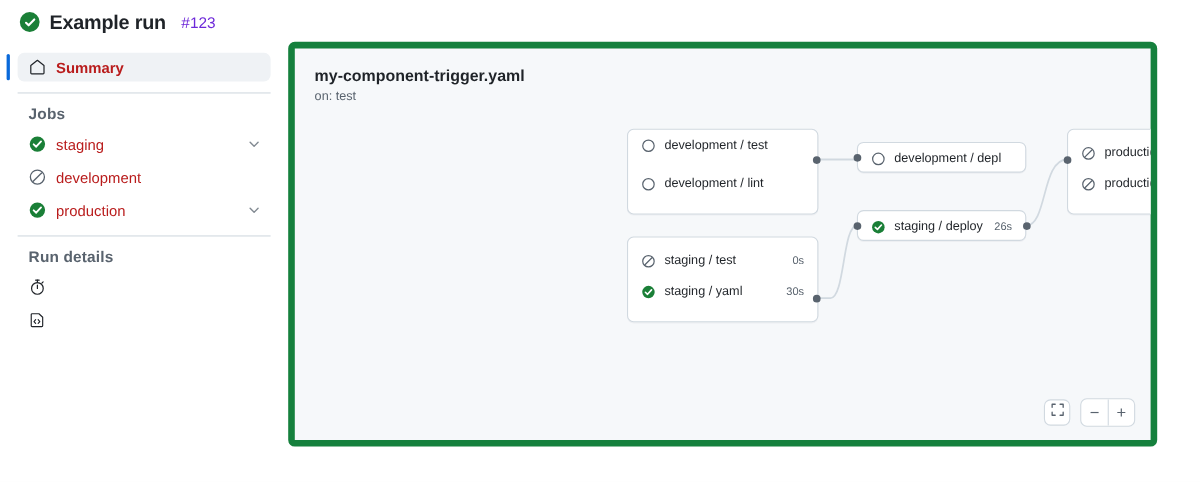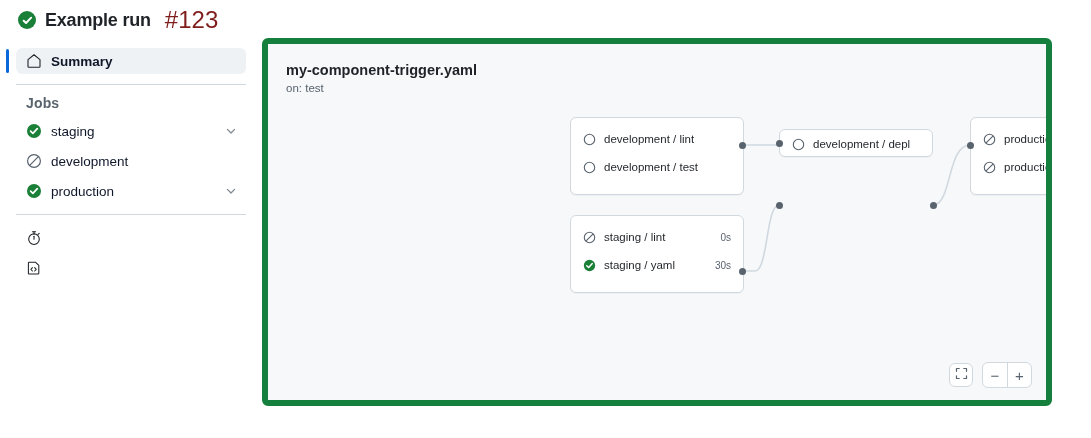--- a/index.html
+++ b/index.html
@@ -15,31 +15,31 @@
     display:flex;align-items:center;gap:9px;
     padding:6px 12px 0 18px;height:34px;box-sizing:border-box;
   }
   .status-dot{
     width:18px;height:18px;border-radius:50%;
     background:#1a7f37;display:inline-flex;align-items:center;
     justify-content:center;flex:0 0 auto;
   }
   .status-dot svg{display:block;}
   #run-title{font-size:18px;font-weight:700;letter-spacing:-.2px;}
-  #run-number{font-size:24px;font-weight:400;color:#7f1d1d;margin-left:5px;}
+  #run-number{font-size:14px;font-weight:400;color:#6d28d9;margin-left:5px;}
 
   
   #body-wrap{display:flex;align-items:flex-start;}
   #sidebar{
     width:262px;flex:0 0 262px;padding:14px 16px 0 16px;box-sizing:border-box;
   }
   .side-item{
     position:relative;display:flex;align-items:center;gap:9px;
     height:26px;padding:0 8px 0 10px;border-radius:6px;
-    font-size:13.5px;color:#0f172a;cursor:pointer;margin-bottom:4px;
+    font-size:13.5px;color:#b91c1c;cursor:pointer;margin-bottom:4px;
   }
   .side-item.selected{background:#eff2f5;font-weight:700;}
   .side-item.selected::before{
     content:"";position:absolute;left:-10px;top:1px;
     width:3px;height:24px;border-radius:3px;background:#0969da;
   }
   .side-item .ico{width:16px;height:16px;flex:0 0 16px;display:block;}
   .side-item .lbl{flex:1 1 auto;white-space:nowrap;overflow:hidden;}
   .side-item .chev{width:14px;height:14px;flex:0 0 14px;opacity:.75;}
   .side-sep{height:1px;background:#d1d9e0;margin:10px 0 10px 0;}
@@ -156,20 +156,21 @@
       <span class="lbl">production</span>
       <span class="chev">
         <svg width="14" height="14" viewBox="0 0 14 14" aria-hidden="true">
           <path d="M3.4 5.4 L7 9 L10.6 5.4" fill="none" stroke="#59636e" stroke-width="1.3" stroke-linecap="round" stroke-linejoin="round"></path>
         </svg>
       </span>
     </div>
 
     <div class="side-sep"></div>
 
+    <div class="side-head">Run details</div>
 
     <div class="side-item">
       <span class="ico">
         <svg width="16" height="16" viewBox="0 0 16 16" aria-hidden="true">
           <circle cx="8" cy="9.2" r="5.3" fill="none" stroke="#1f2328" stroke-width="1.1"></circle>
           <path d="M8 9.2 V6.2" stroke="#1f2328" stroke-width="1.1" stroke-linecap="round"></path>
           <path d="M6.4 1.7 H9.6" stroke="#1f2328" stroke-width="1.1" stroke-linecap="round"></path>
           <path d="M8 1.7 V3.9" stroke="#1f2328" stroke-width="1.1" stroke-linecap="round"></path>
           <path d="M12.1 4.4 L13.2 3.3" stroke="#1f2328" stroke-width="1.1" stroke-linecap="round"></path>
         </svg>
@@ -201,54 +202,66 @@
 
           <path d="M476 227 H487 C500 227 498 161 511 161"></path>
 
           <path d="M665 161 C684 161 679 101 702 101"></path>
 
           <path d="M874 101 H910"></path>
         </g>
       </svg>
 
       <div class="node" style="left:302px;top:73px;width:174px;height:78px;">
+        <div class="job-row">
+          <span class="jico">
+            <svg width="13" height="13" viewBox="0 0 14 14" aria-hidden="true">
+              <circle cx="7" cy="7" r="5.6" fill="#ffffff" stroke="#59636e" stroke-width="1.2"></circle>
+            </svg>
+          </span>
+          <span class="jname">development / test</span>
+          <span class="jdur"></span>
+        </div>
         <div class="job-row" style="margin-top:7px;">
           <span class="jico">
             <svg width="13" height="13" viewBox="0 0 14 14" aria-hidden="true">
               <circle cx="7" cy="7" r="5.6" fill="#ffffff" stroke="#59636e" stroke-width="1.2"></circle>
             </svg>
           </span>
           <span class="jname">development / lint</span>
           <span class="jdur"></span>
         </div>
-        <div class="job-row">
-          <span class="jico">
-            <svg width="13" height="13" viewBox="0 0 14 14" aria-hidden="true">
-              <circle cx="7" cy="7" r="5.6" fill="#ffffff" stroke="#59636e" stroke-width="1.2"></circle>
-            </svg>
-          </span>
-          <span class="jname">development / test</span>
-          <span class="jdur"></span>
-        </div>
       </div>
       <div class="port" style="left:470.5px;top:97.5px;"></div>
 
       <div class="node" style="left:511px;top:85px;width:154px;height:28px;">
         <div class="job-row">
           <span class="jico">
             <svg width="13" height="13" viewBox="0 0 14 14" aria-hidden="true">
               <circle cx="7" cy="7" r="5.6" fill="#ffffff" stroke="#59636e" stroke-width="1.2"></circle>
             </svg>
           </span>
           <span class="jname">development / deploy</span>
           <span class="jdur"></span>
         </div>
       </div>
       <div class="port" style="left:507.5px;top:95.5px;"></div>
 
+      <div class="node" style="left:511px;top:147px;width:154px;height:28px;">
+        <div class="job-row">
+          <span class="jico">
+            <svg width="13" height="13" viewBox="0 0 14 14" aria-hidden="true">
+              <circle cx="7" cy="7" r="6.1" fill="#1a7f37"></circle>
+              <path d="M4 7.2 L6.1 9.2 L10 4.9" fill="none" stroke="#ffffff" stroke-width="1.6" stroke-linecap="round" stroke-linejoin="round"></path>
+            </svg>
+          </span>
+          <span class="jname">staging / deploy</span>
+          <span class="jdur">26s</span>
+        </div>
+      </div>
       <div class="port" style="left:507.5px;top:157.5px;"></div>
       <div class="port" style="left:661.5px;top:157.5px;"></div>
 
       <div class="node" style="left:702px;top:73px;width:172px;height:78px;">
         <div class="job-row" style="margin-top:7px;">
           <span class="jico">
             <svg width="13" height="13" viewBox="0 0 14 14" aria-hidden="true">
               <circle cx="7" cy="7" r="5.6" fill="#ffffff" stroke="#59636e" stroke-width="1.2"></circle>
               <path d="M3.6 10.4 L10.4 3.6" stroke="#59636e" stroke-width="1.2" stroke-linecap="round"></path>
             </svg>
@@ -270,21 +283,21 @@
       <div class="port" style="left:698.5px;top:97.5px;"></div>
 
       <div class="node" style="left:302px;top:171px;width:174px;height:78px;">
         <div class="job-row" style="margin-top:7px;">
           <span class="jico">
             <svg width="13" height="13" viewBox="0 0 14 14" aria-hidden="true">
               <circle cx="7" cy="7" r="5.6" fill="#ffffff" stroke="#59636e" stroke-width="1.2"></circle>
               <path d="M3.6 10.4 L10.4 3.6" stroke="#59636e" stroke-width="1.2" stroke-linecap="round"></path>
             </svg>
           </span>
-          <span class="jname">staging / lint</span>
+          <span class="jname">staging / test</span>
           <span class="jdur">0s</span>
         </div>
         <div class="job-row">
           <span class="jico">
             <svg width="13" height="13" viewBox="0 0 14 14" aria-hidden="true">
               <circle cx="7" cy="7" r="6.1" fill="#1a7f37"></circle>
               <path d="M4 7.2 L6.1 9.2 L10 4.9" fill="none" stroke="#ffffff" stroke-width="1.6" stroke-linecap="round" stroke-linejoin="round"></path>
             </svg>
           </span>
           <span class="jname">staging / yaml</span>

